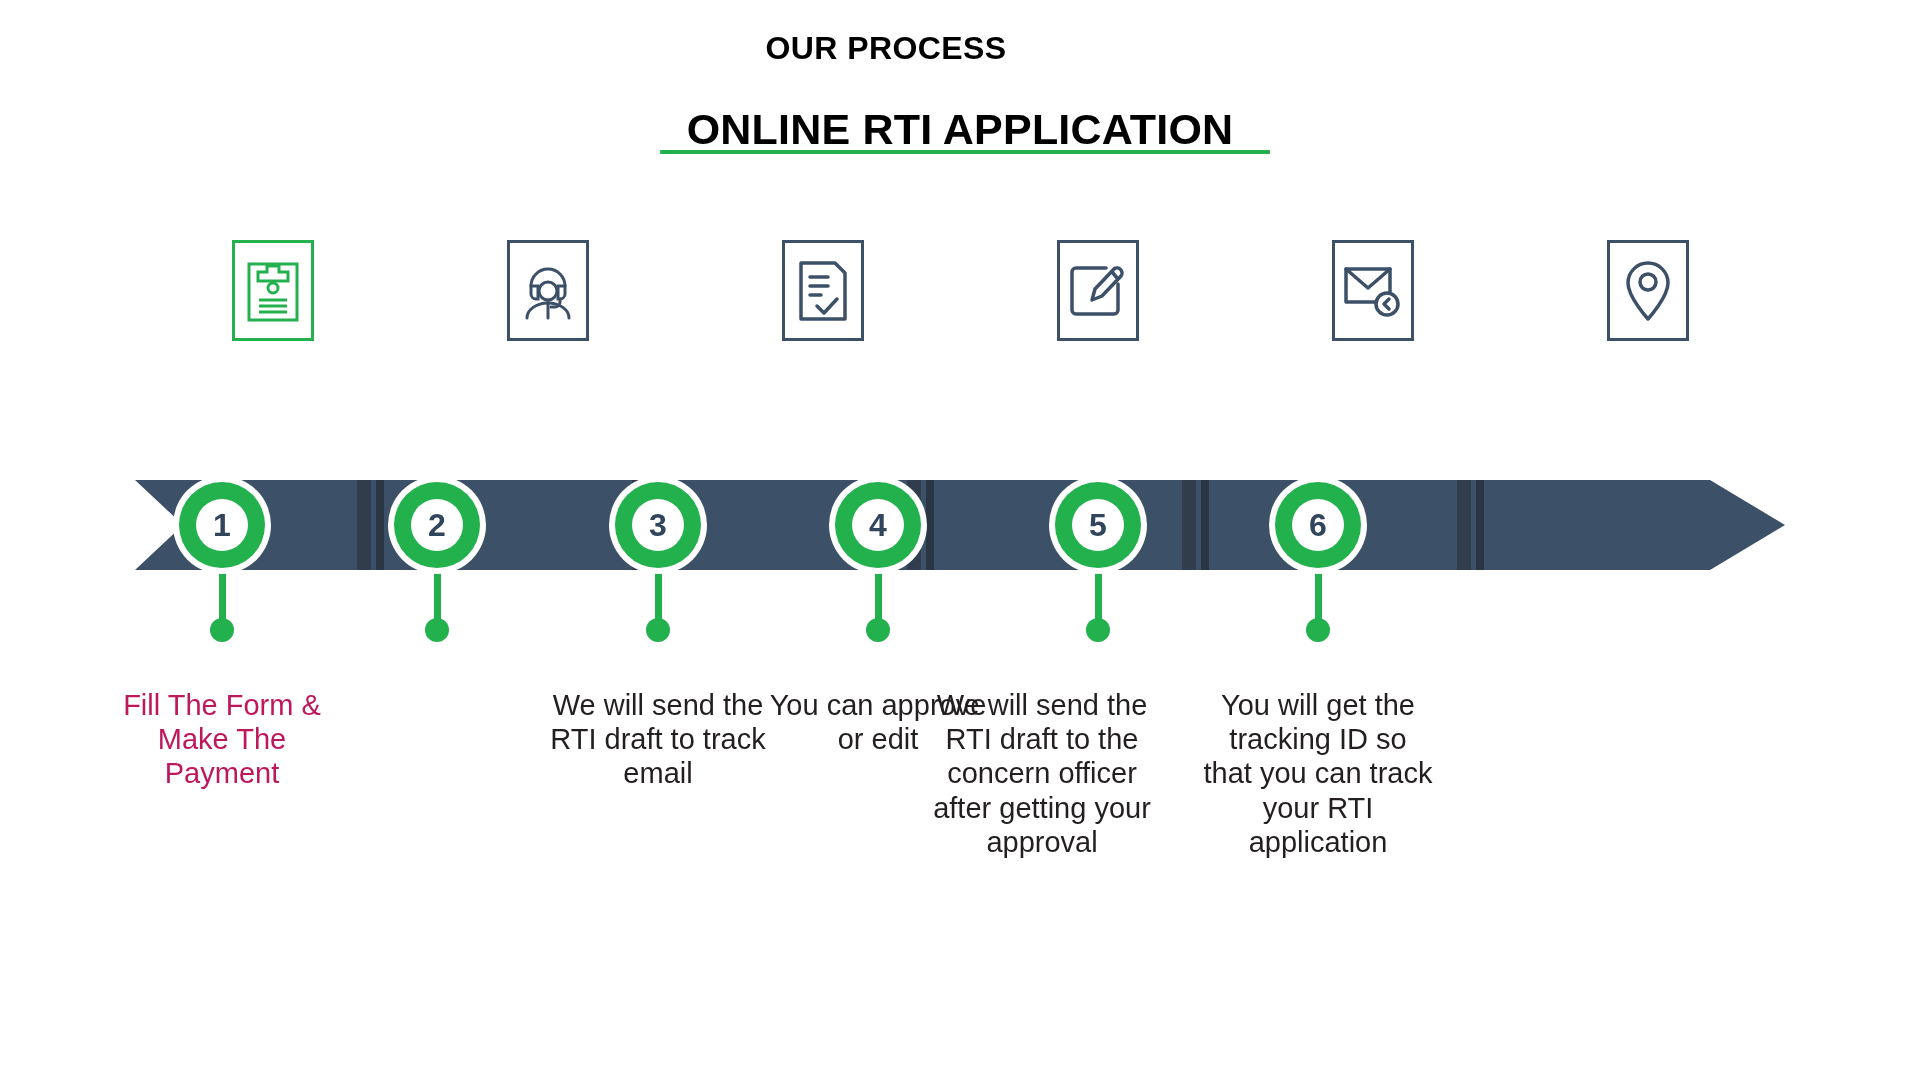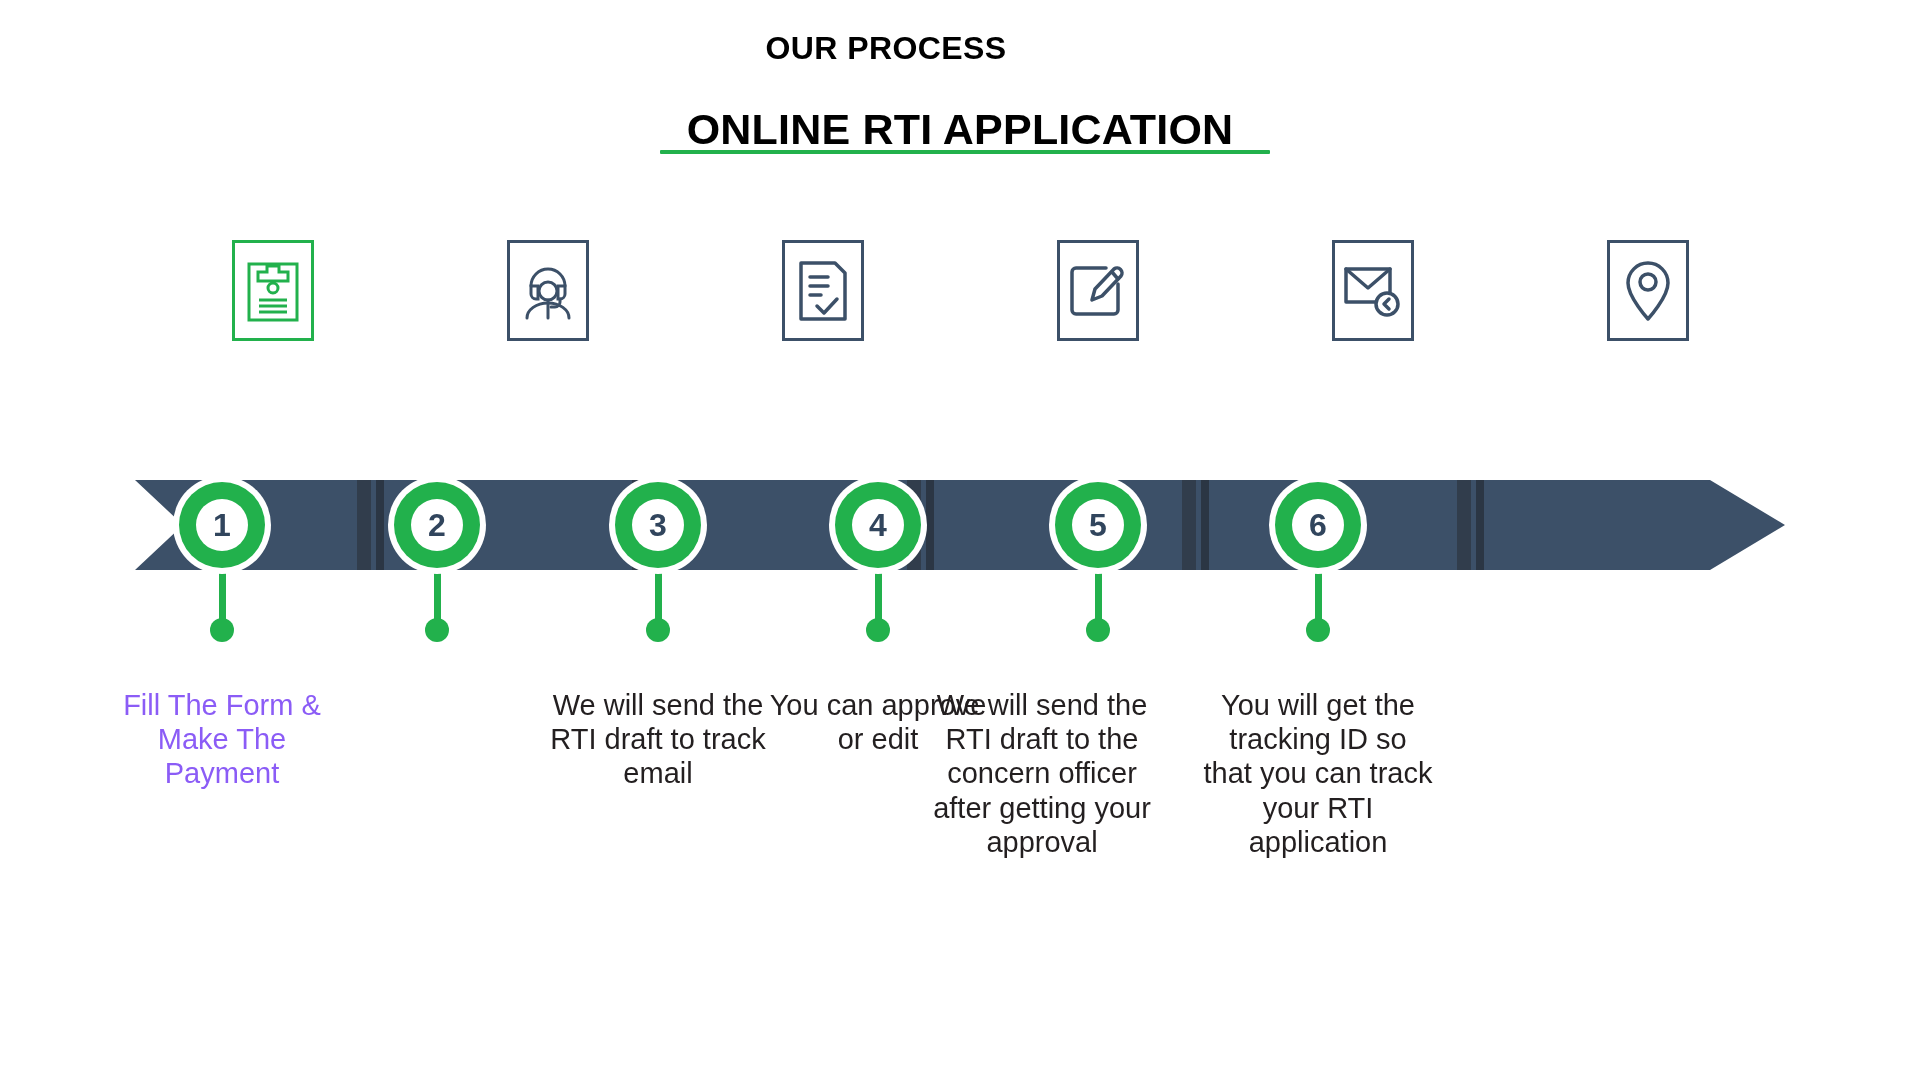--- a/index.html
+++ b/index.html
@@ -87,21 +87,21 @@
   }
 
   
   .caption{
     position:absolute;top:688px;width:230px;margin-left:-115px;
     text-align:center;
     font-size:29px;line-height:1.18;
     color:#231f20;
     font-family:"Liberation Sans", sans-serif;
   }
-  .caption.accent{color:#8b5cf6;}
+  .caption.accent{color:#be185d;}
 </style>
 </head>
 <body>
 
 <div class="stage">
 
   <div class="eyebrow">OUR PROCESS</div>
   <div class="title">ONLINE RTI APPLICATION</div>
   <div class="title-rule"></div>
 

